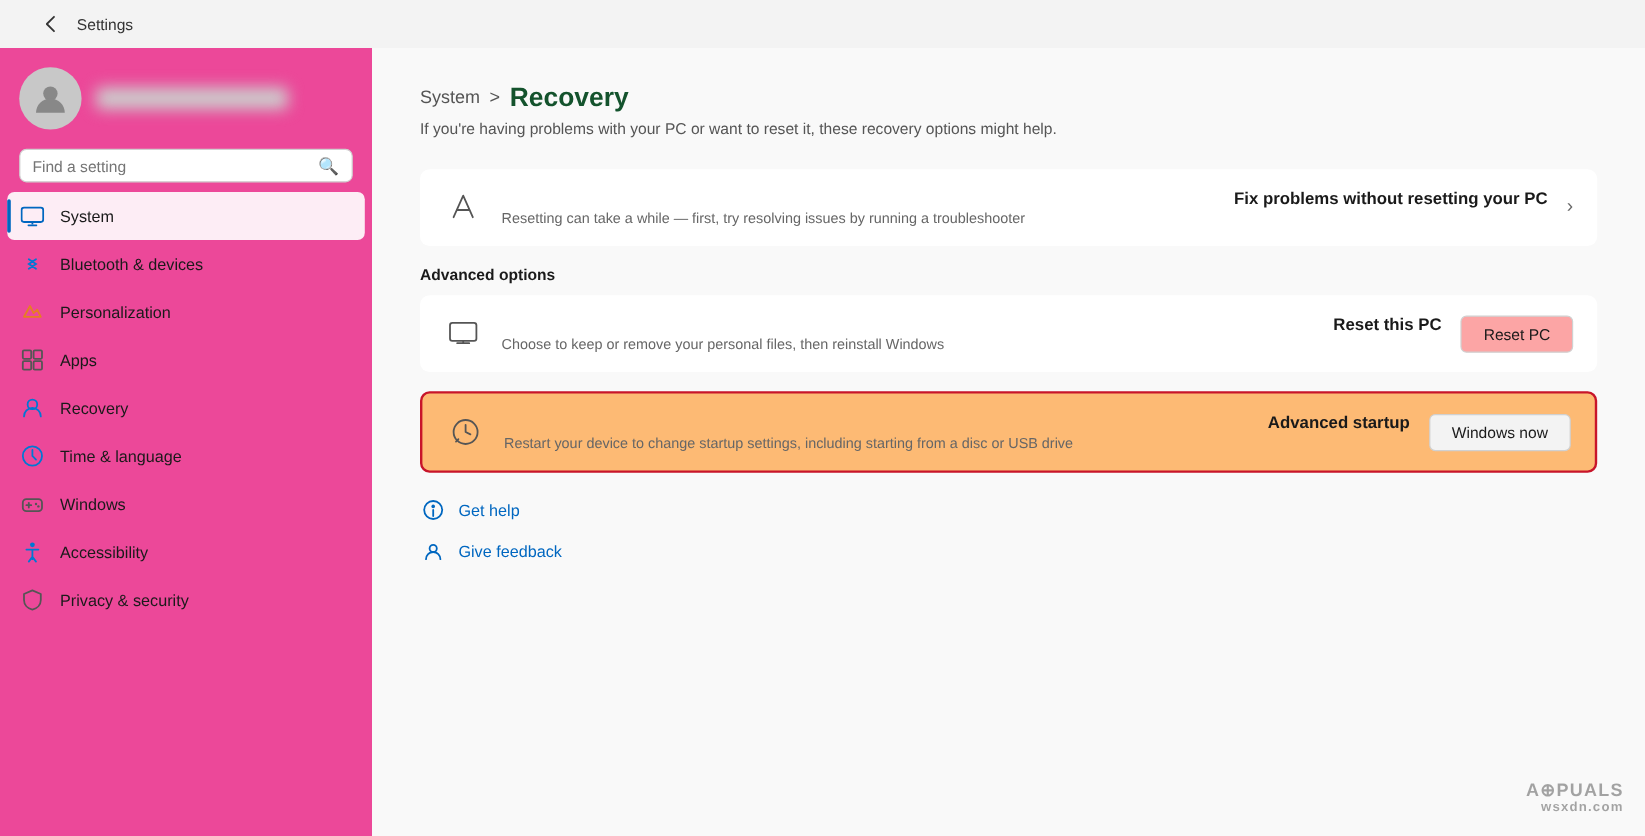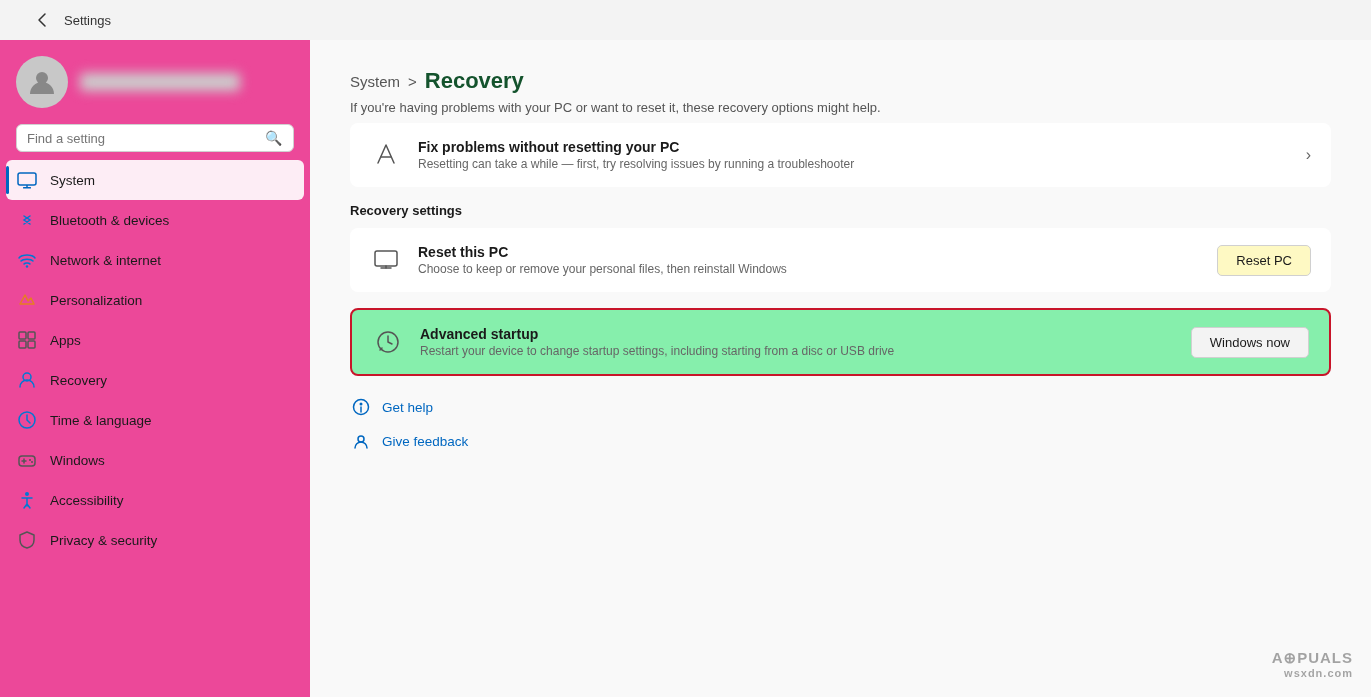--- a/index.html
+++ b/index.html
@@ -186,21 +186,21 @@
       color: #555;
     }
     .breadcrumb-current {
       font-size: 22px;
       font-weight: 700;
       color: #14532d;
     }
     .page-subtitle {
       font-size: 13px;
       color: #555;
-      margin-bottom: 8px;
+      margin-bottom: 26px;
     }
 
     
     .card {
       background: #fff;
       border-radius: 8px;
       margin-bottom: 16px;
       overflow: hidden;
     }
 
@@ -223,39 +223,40 @@
     }
 
     .card-text {
       flex: 1;
     }
     .card-title {
       font-size: 14px;
       font-weight: 600;
       color: #1a1a1a;
       margin-bottom: 2px;
+      text-align: right;
     }
     .card-desc {
       font-size: 12px;
       color: #666;
     }
     .card-chevron {
       color: #666;
       font-size: 16px;
     }
 
     .section-heading {
       font-size: 13px;
       font-weight: 600;
       color: #1a1a1a;
       margin-bottom: 10px;
     }
 
     .btn-reset {
-      background: #fef9c3;
+      background: #fca5a5;
       border: 1px solid #d0d0d0;
       border-radius: 5px;
       padding: 7px 18px;
       font-size: 13px;
       cursor: pointer;
       white-space: nowrap;
       color: #1a1a1a;
     }
 
     .btn-restart {
@@ -266,21 +267,21 @@
       font-size: 13px;
       cursor: pointer;
       white-space: nowrap;
       color: #1a1a1a;
     }
 
     
     .advanced-card {
       border: 2px solid #c8152a;
       border-radius: 8px;
-      background: #86efac;
+      background: #fdba74;
       margin-bottom: 16px;
     }
     .advanced-card .card-row {
       border-radius: 6px;
     }
 
     
     .link-section {
       margin-top: 20px;
       display: flex;
@@ -365,31 +366,20 @@
 
       <div class="nav-item">
         <div class="nav-item-icon icon-bluetooth">
           <svg width="20" height="20" viewBox="0 0 20 20" fill="none">
             <path d="M7 6l6 4-6 4M13 6l-6 4 6 4" stroke="#0078d4" stroke-width="1.5" stroke-linecap="round"></path>
           </svg>
         </div>
         <span class="nav-item-label">Bluetooth &amp; devices</span>
       </div>
 
-      <div class="nav-item">
-        <div class="nav-item-icon icon-network">
-          <svg width="20" height="20" viewBox="0 0 20 20" fill="none">
-            <path d="M2 8 C5 4, 15 4, 18 8" stroke="#0078d4" stroke-width="1.5" stroke-linecap="round"></path>
-            <path d="M4 11 C6 8.5, 14 8.5, 16 11" stroke="#0078d4" stroke-width="1.5" stroke-linecap="round"></path>
-            <path d="M7 14 C8 12.5, 12 12.5, 13 14" stroke="#0078d4" stroke-width="1.5" stroke-linecap="round"></path>
-            <circle cx="10" cy="16.5" r="1.2" fill="#0078d4"></circle>
-          </svg>
-        </div>
-        <span class="nav-item-label">Network &amp; internet</span>
-      </div>
 
       <div class="nav-item">
         <div class="nav-item-icon icon-personalization">
           <svg width="20" height="20" viewBox="0 0 20 20" fill="none">
             <path d="M3 14 L8 5 L11 11 L14 8 L17 14 Z" stroke="#e67e22" stroke-width="1.5" fill="none" stroke-linejoin="round"></path>
           </svg>
         </div>
         <span class="nav-item-label">Personalization</span>
       </div>
 
@@ -480,21 +470,21 @@
           </svg>
         </div>
         <div class="card-text">
           <div class="card-title">Fix problems without resetting your PC</div>
           <div class="card-desc">Resetting can take a while — first, try resolving issues by running a troubleshooter</div>
         </div>
         <div class="card-chevron">›</div>
       </div>
     </div>
 
-    <div class="section-heading">Recovery settings</div>
+    <div class="section-heading">Advanced options</div>
 
     <div class="card">
       <div class="card-row">
         <div class="card-icon">
           <svg width="28" height="28" viewBox="0 0 28 28" fill="none">
             <rect x="3" y="5" width="22" height="15" rx="2" stroke="#555" stroke-width="1.5"></rect>
             <path d="M9 22h10" stroke="#555" stroke-width="1.5" stroke-linecap="round"></path>
             <path d="M14 20v2" stroke="#555" stroke-width="1.5" stroke-linecap="round"></path>
           </svg>
         </div>

